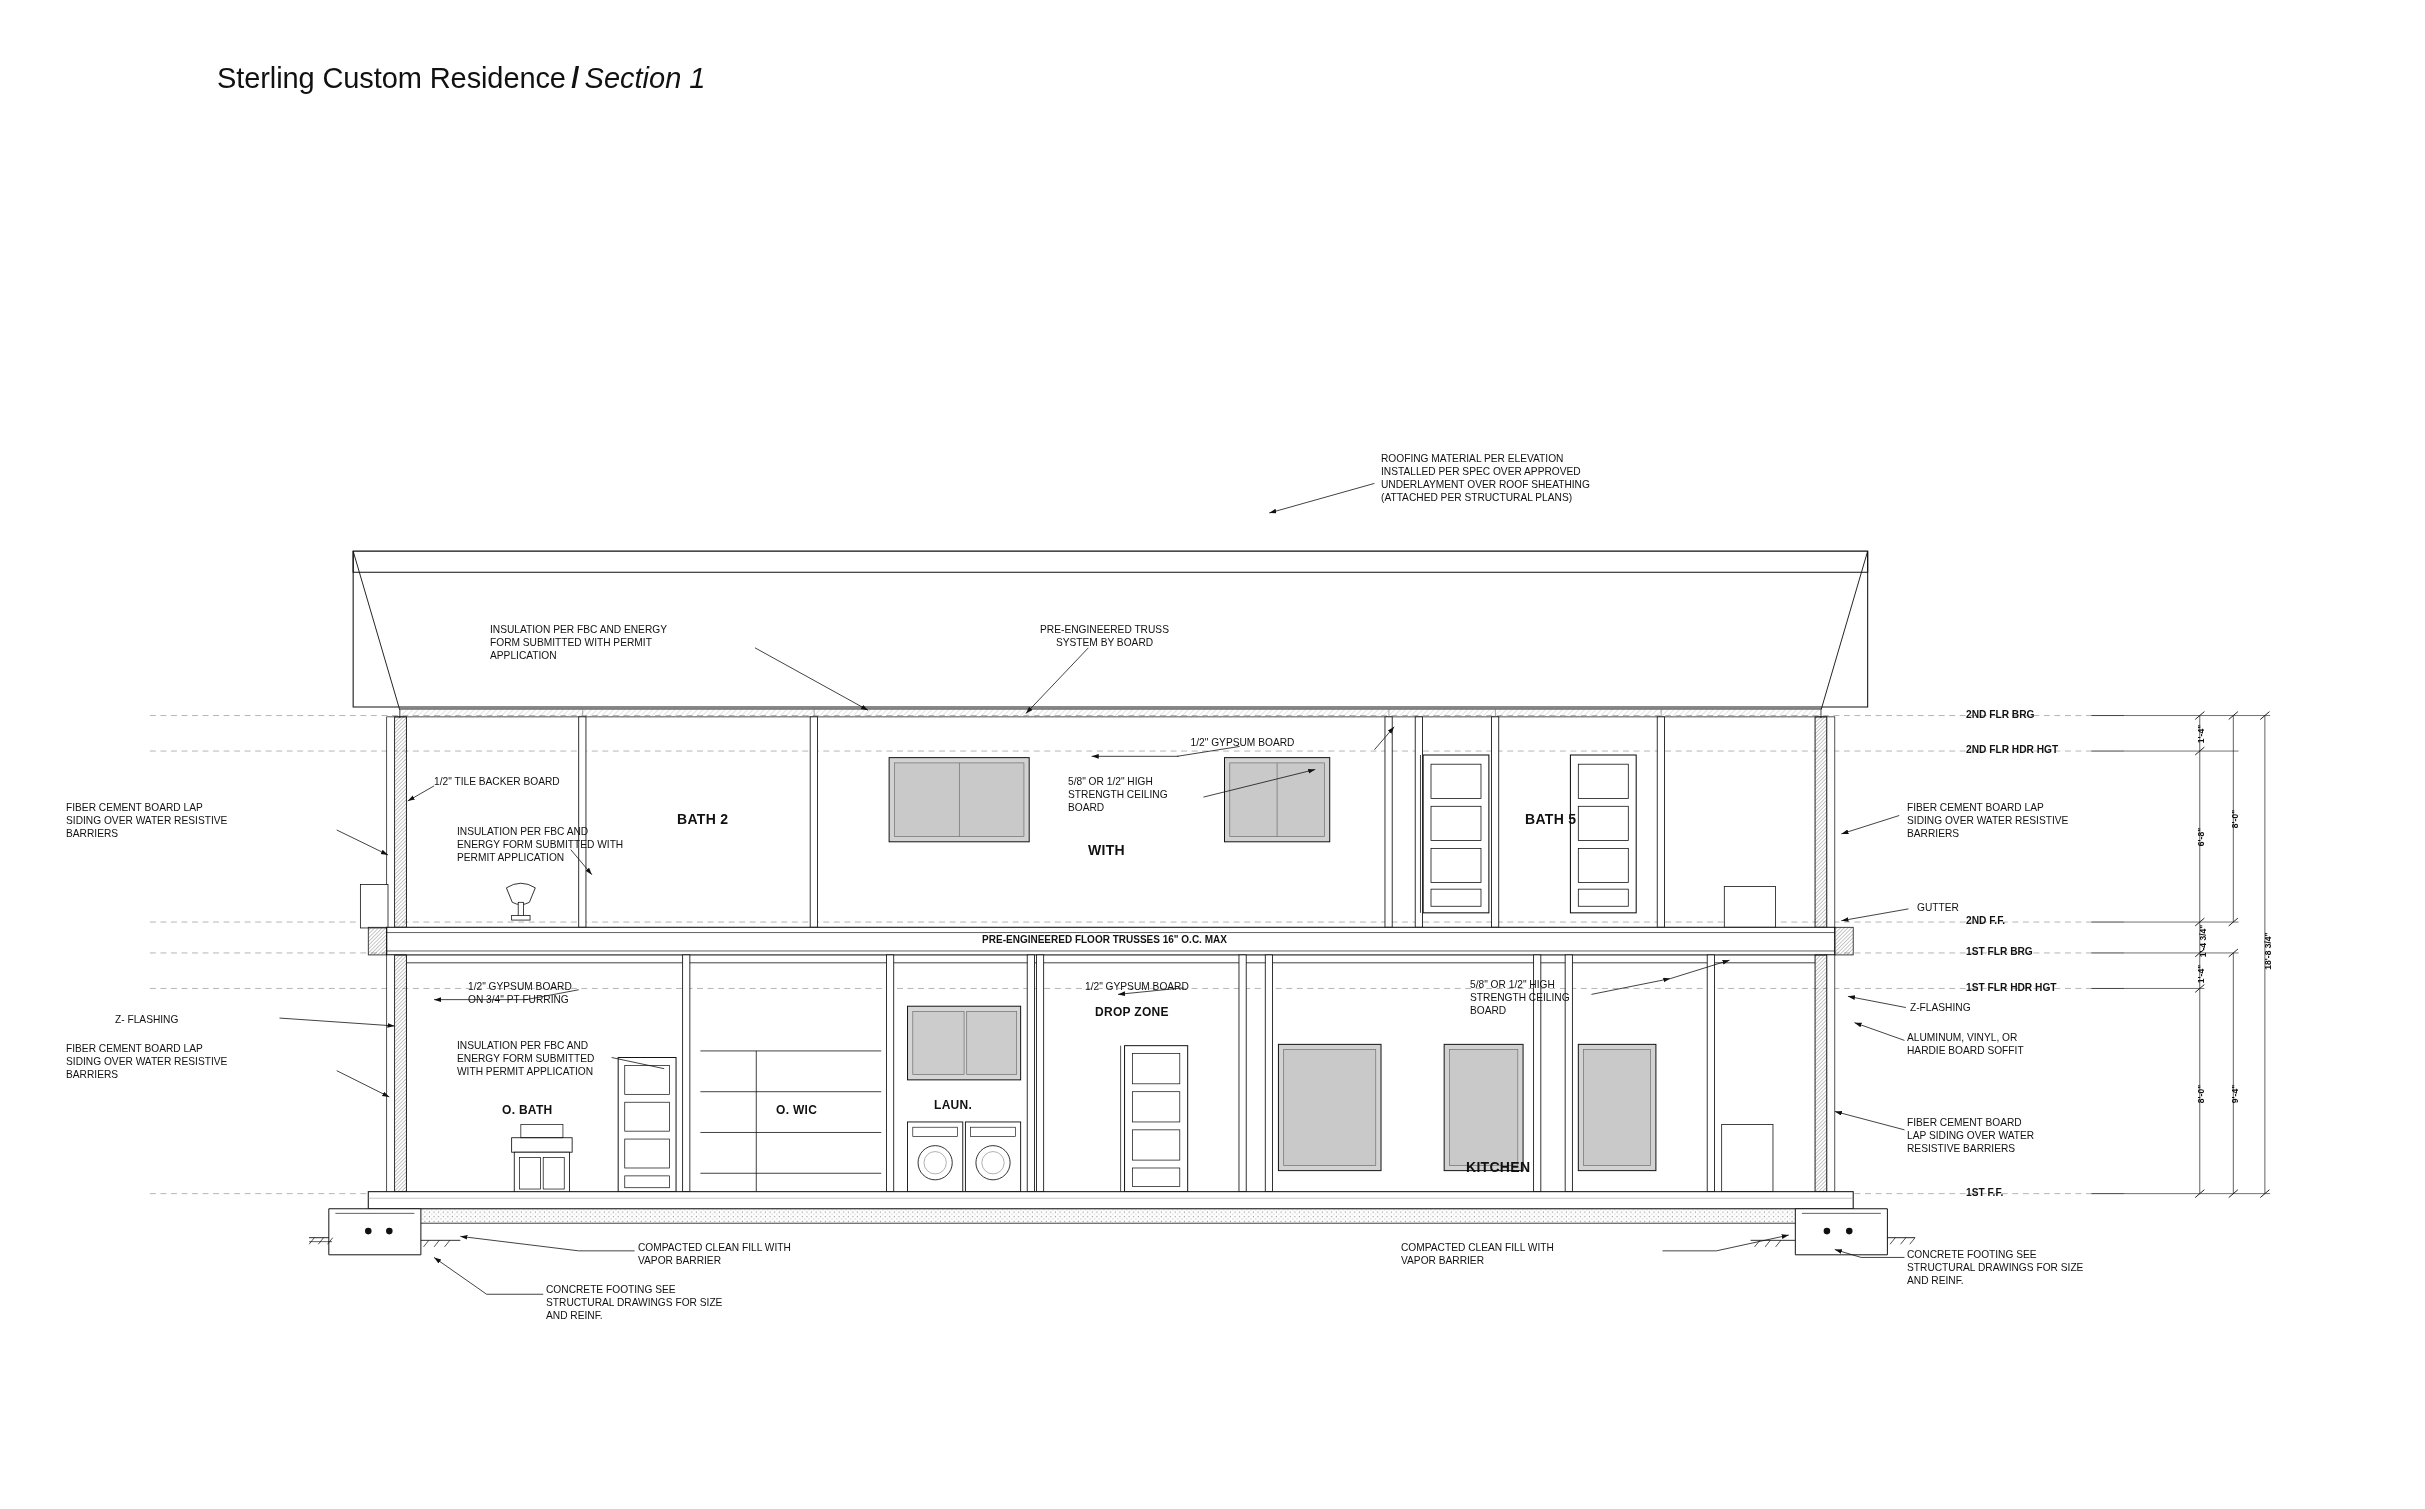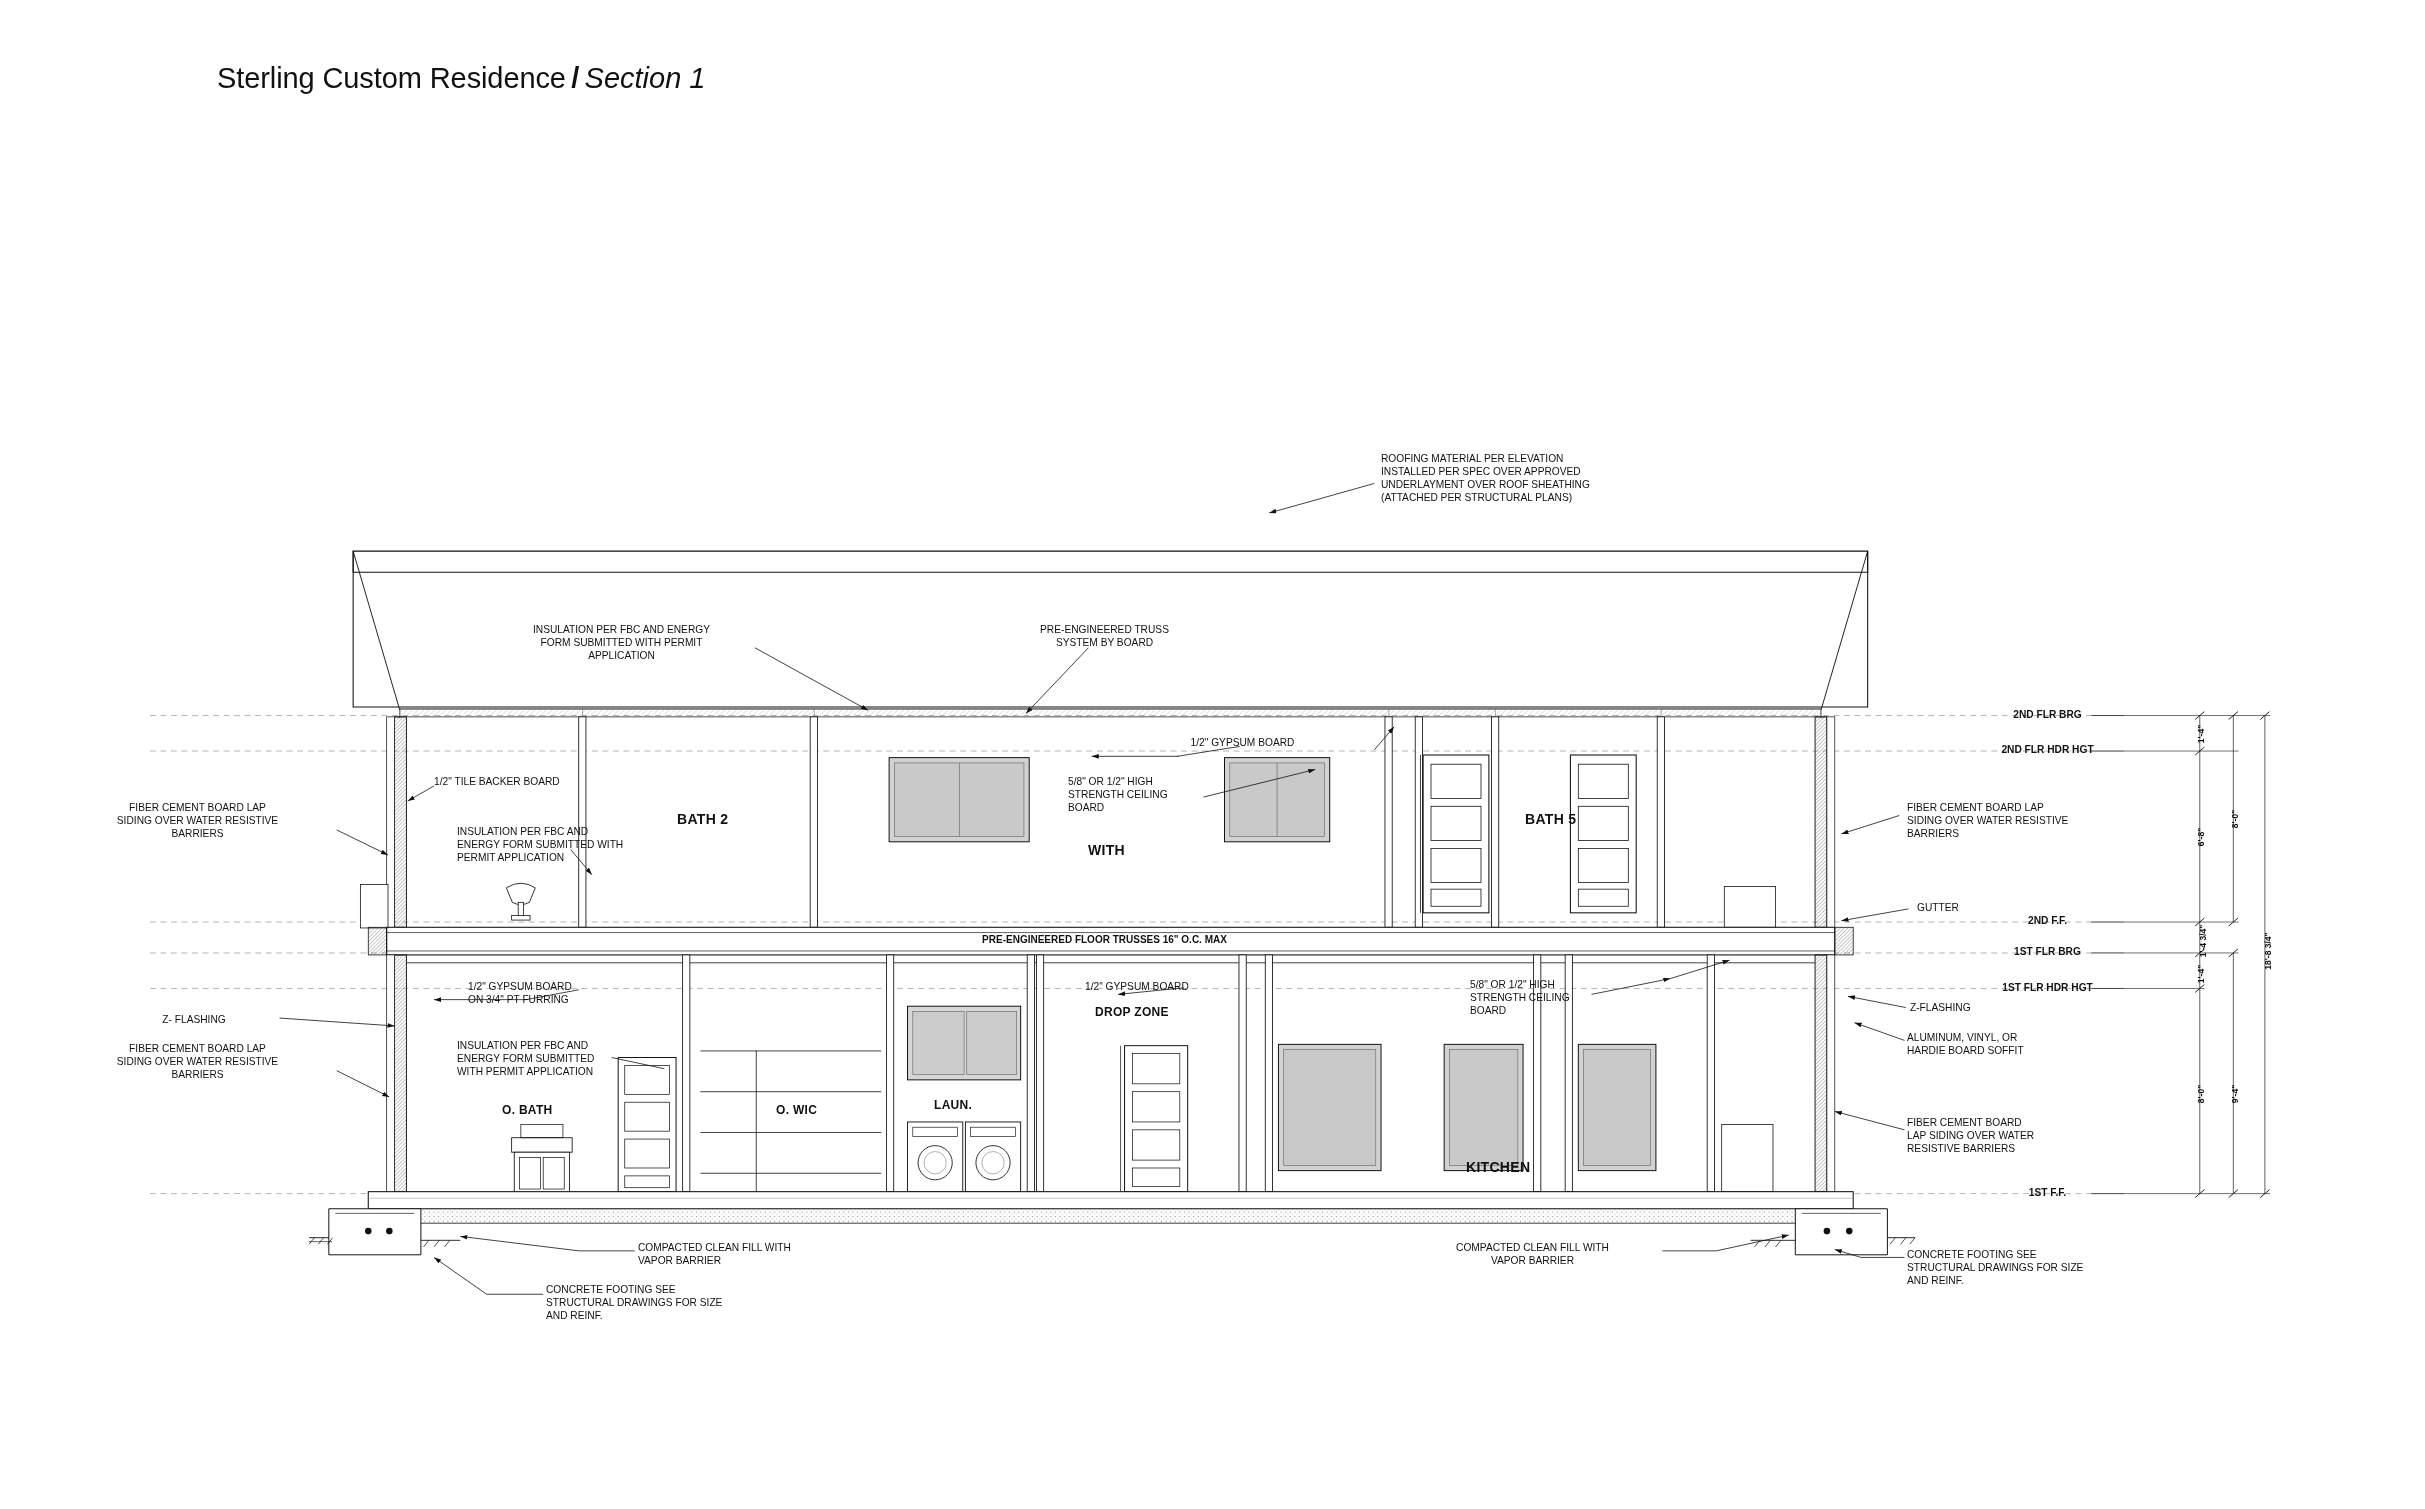--- a/index.html
+++ b/index.html
@@ -10,30 +10,30 @@
   #title .t-main{font-size:29px;font-weight:normal;letter-spacing:-0.1px;}
   #title .t-slash{font-size:29px;font-weight:bold;margin:0 5.3px;}
   #title .t-sub{font-size:29px;font-style:italic;font-weight:400;}
 
   
   #canvas{position:absolute;left:0;top:0;width:2426px;height:1510px;}
   svg{position:absolute;left:0;top:0;width:2426px;height:1510px;}
 
   
   .ann{position:absolute;font-size:10.2px;line-height:1.28;color:#111;white-space:pre;}
-  .ann.r{text-align:center;}
+  .ann.r{text-align:left;}
   .ann.c{text-align:center;}
   .ann.l{text-align:left;}
 
   
   .room{position:absolute;font-size:14px;font-weight:bold;letter-spacing:0.3px;white-space:nowrap;}
   .room.sm{font-size:12px;}
 
   
-  .lvl{position:absolute;font-size:10.2px;font-weight:bold;white-space:nowrap;text-align:center;}
+  .lvl{position:absolute;font-size:10.2px;font-weight:bold;white-space:nowrap;text-align:left;}
   .dimtxt{position:absolute;font-size:8.5px;font-weight:bold;white-space:nowrap;transform-origin:50% 50%;}
   .bandtxt{position:absolute;font-size:10px;font-weight:bold;white-space:nowrap;}
 </style>
 </head>
 <body>
 
 <div id="title">
   <span class="t-main">Sterling Custom Residence</span><span class="t-slash">/</span><span class="t-sub">Section 1</span>
 </div>
 

